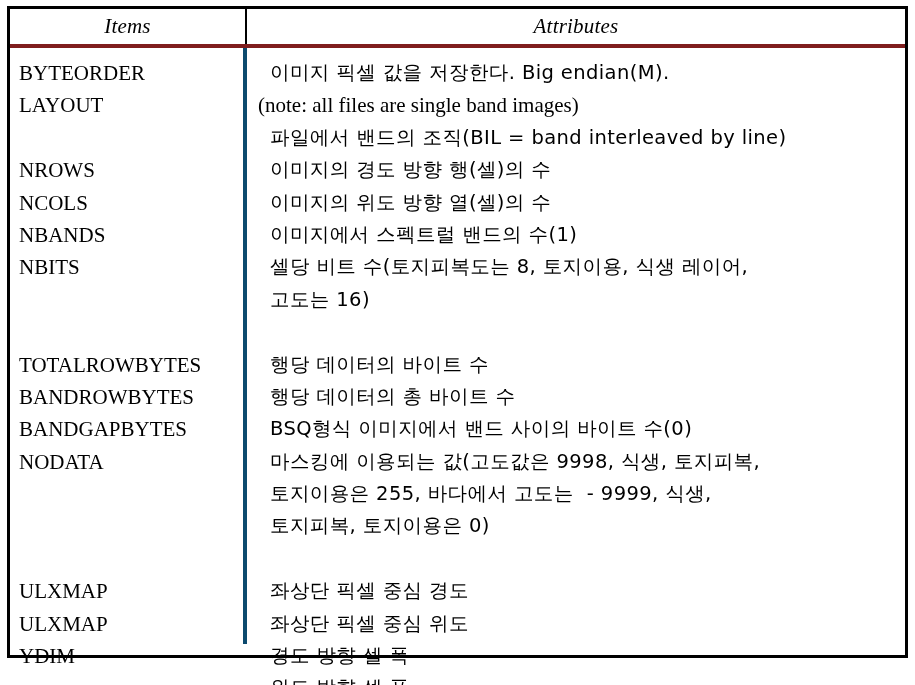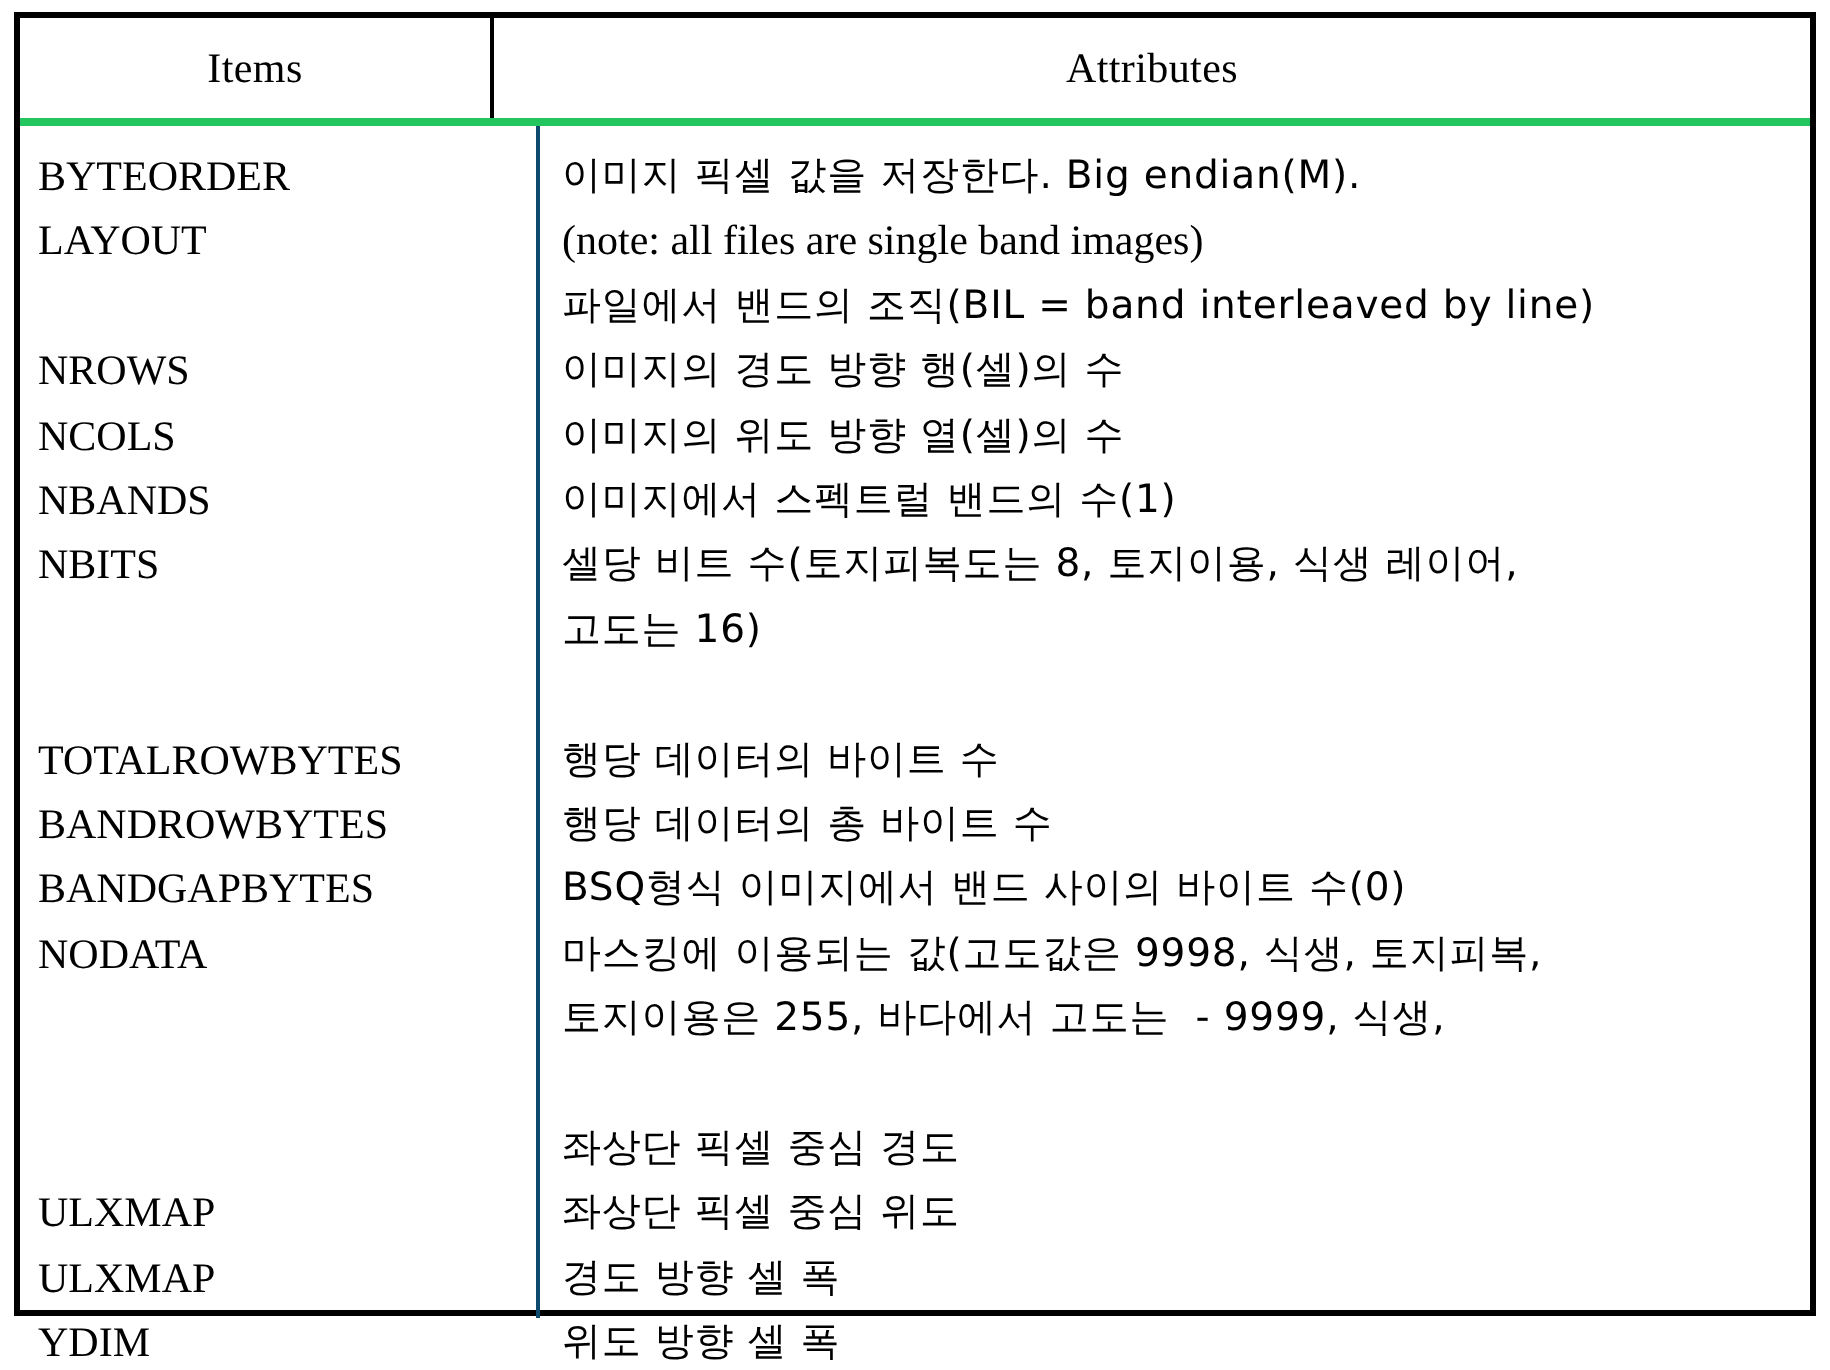--- a/index.html
+++ b/index.html
@@ -24,23 +24,24 @@
     width: 901px;
     height: 652px;
     box-sizing: border-box;
     border: 3px solid #000000;
     background: #ffffff;
   }
 
   
   #table-header {
     display: flex;
-    height: 54px;
+    height: 39px;
     box-sizing: border-box;
-    border-bottom: 4px solid #22c55e;
+    border-bottom: 4px solid #7f1d1d;
+    font-style: italic;
   }
   .head-cell {
     display: flex;
     align-items: center;
     justify-content: center;
     font-size: 21px;
     line-height: 1;
     letter-spacing: 0.2px;
     box-sizing: border-box;
   }
@@ -52,23 +53,23 @@
     flex: 1 1 auto;
   }
 
   
   #table-body {
     display: flex;
     height: 596px;
     box-sizing: border-box;
   }
   #col-items {
-    width: 260px;
+    width: 237px;
     box-sizing: border-box;
-    border-right: 2px solid #0c4a6e;
+    border-right: 4px solid #0c4a6e;
     padding: 9px 0 0 9px;
   }
   #col-attributes {
     flex: 1 1 auto;
     box-sizing: border-box;
     padding: 9px 0 0 11px;
   }
 
   .line {
     height: 32.4px;
@@ -78,20 +79,21 @@
     overflow: hidden;
   }
   .line.blank {
     
   }
   
   .kr {
     font-family: "DejaVu Sans", "Liberation Sans", sans-serif;
     font-size: 19.5px;
     letter-spacing: 0.4px;
+    margin-left: 12px;
   }
 </style>
 </head>
 <body>
 
 <div id="table-frame">
 
   <div id="table-header">
     <div class="head-cell" id="head-items">Items</div>
     <div class="head-cell" id="head-attributes">Attributes</div>
@@ -127,20 +129,21 @@
         <div class="line kr">이미지의 위도 방향 열(셀)의 수</div>
         <div class="line kr">이미지에서 스펙트럴 밴드의 수(1)</div>
         <div class="line kr">셀당 비트 수(토지피복도는 8, 토지이용, 식생 레이어,</div>
         <div class="line kr">고도는 16)</div>
         <div class="line blank"></div>
         <div class="line kr">행당 데이터의 바이트 수</div>
         <div class="line kr">행당 데이터의 총 바이트 수</div>
         <div class="line kr">BSQ형식 이미지에서 밴드 사이의 바이트 수(0)</div>
         <div class="line kr">마스킹에 이용되는 값(고도값은 9998, 식생, 토지피복,</div>
         <div class="line kr">토지이용은 255, 바다에서 고도는  - 9999, 식생,</div>
+        <div class="line kr">토지피복, 토지이용은 0)</div>
         <div class="line blank"></div>
         <div class="line kr">좌상단 픽셀 중심 경도</div>
         <div class="line kr">좌상단 픽셀 중심 위도</div>
         <div class="line kr">경도 방향 셀 폭</div>
         <div class="line kr">위도 방향 셀 폭</div>
       </div>
   </div>
 
 </div>
 

